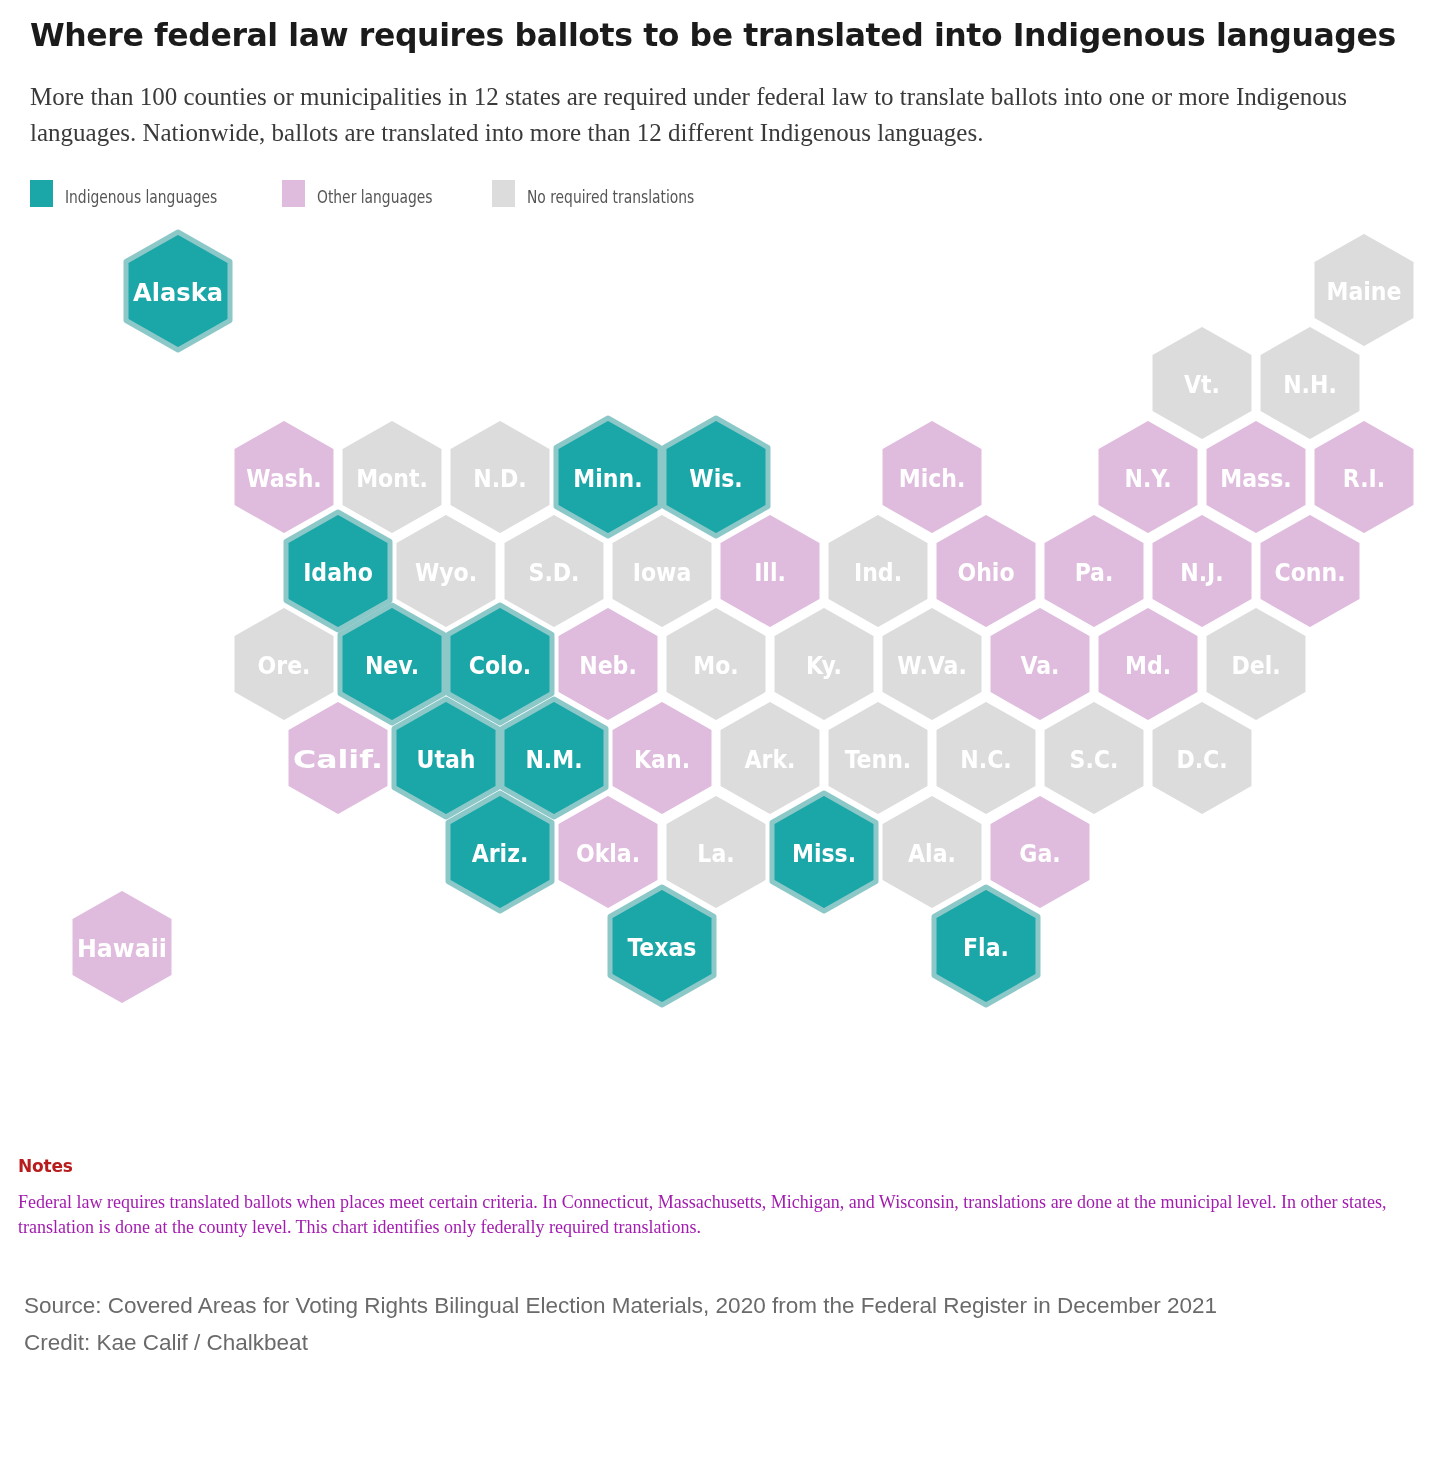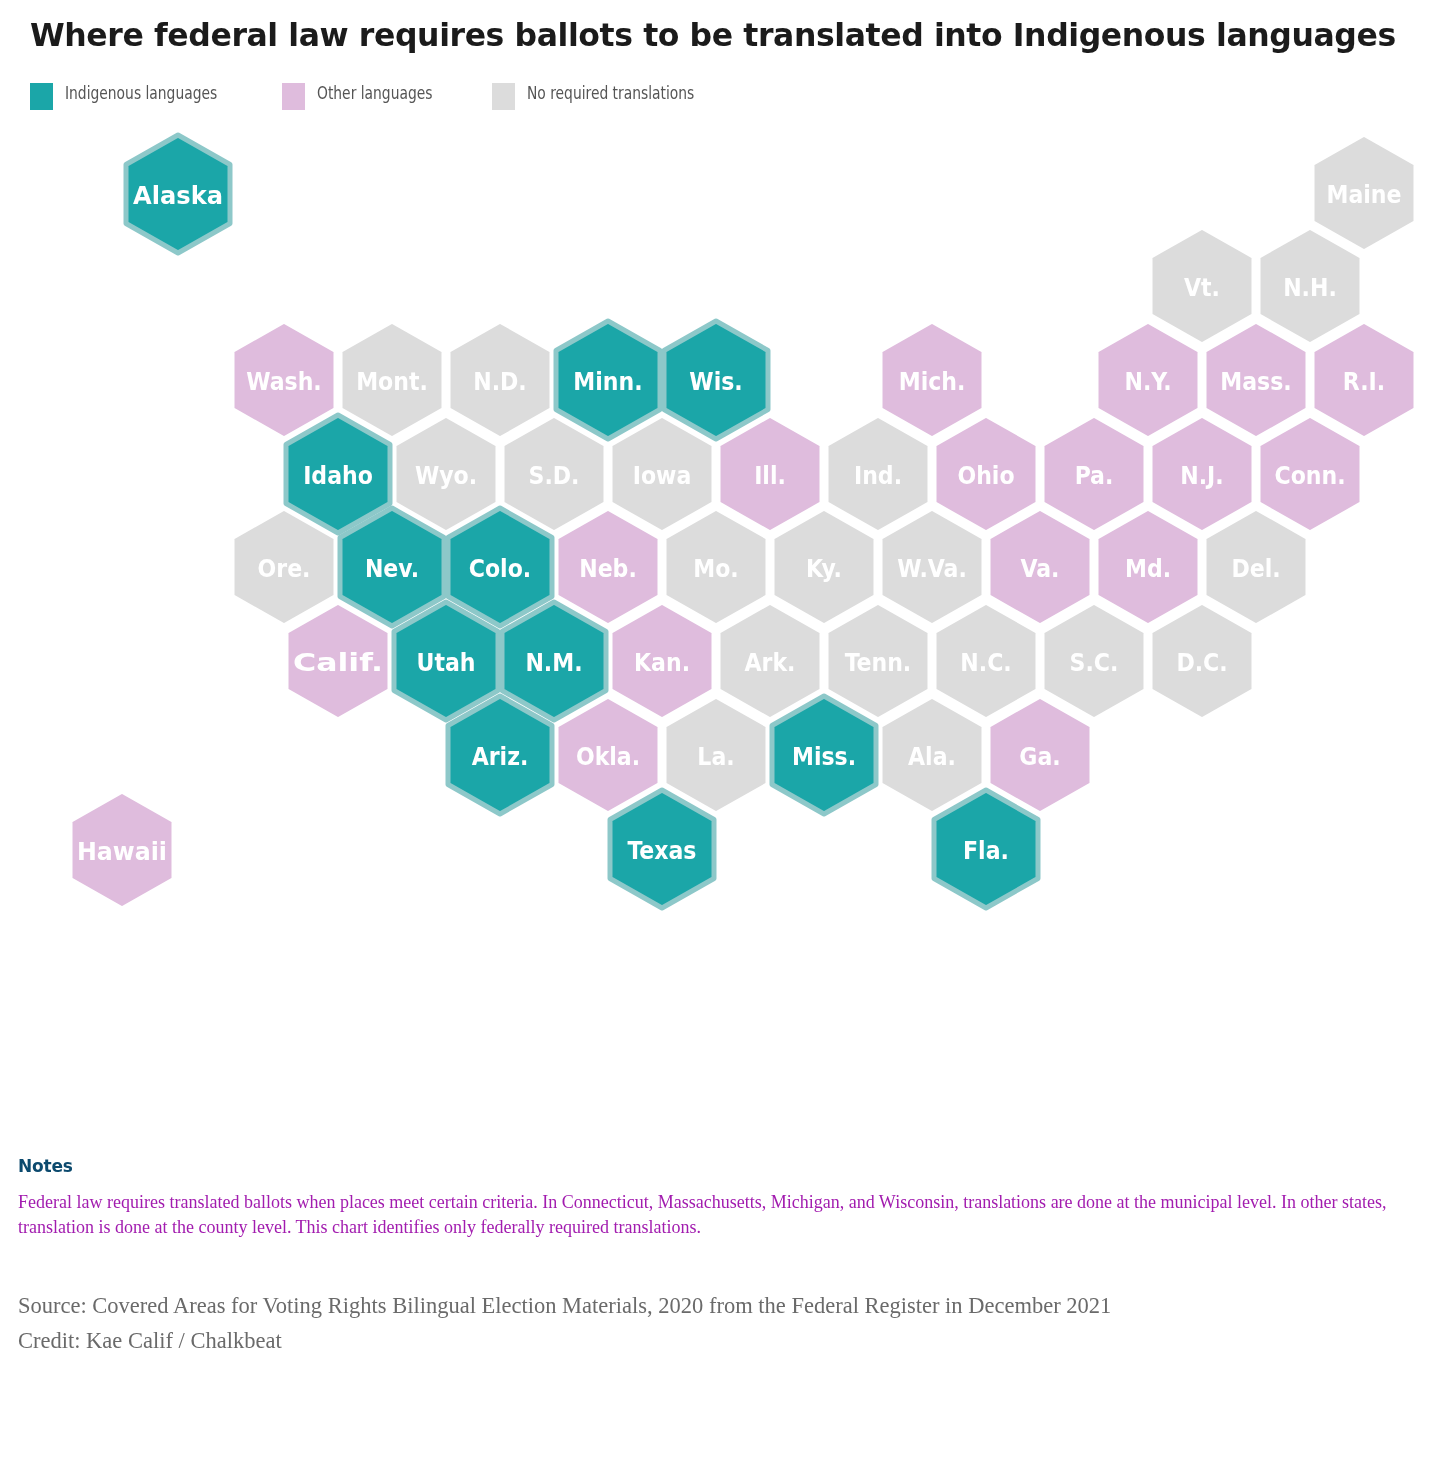--- a/index.html
+++ b/index.html
@@ -45,21 +45,21 @@
 
   
   #legend {
     display: flex;
     align-items: center;
     margin-top: 30px;
     gap: 0;
   }
   .legend-item {
     display: flex;
-    align-items: flex-start;
+    align-items: flex-end;
     margin-right: 44px;
   }
   .legend-swatch {
     width: 23px;
     height: 27px;
     flex: 0 0 auto;
     margin-right: 12px;
   }
   .legend-label {
     font-family: "DejaVu Sans Condensed", "Liberation Sans Narrow", "Liberation Sans", sans-serif;
@@ -95,50 +95,51 @@
   #footer {
     position: absolute;
     left: 18px;
     right: 18px;
     top: 1156px;
   }
   #notes-heading {
     font-family: "DejaVu Sans", sans-serif;
     font-weight: bold;
     font-size: 17px;
-    color: #0c4a6e;
+    color: #b91c1c;
     margin: 0 0 14px 0;
     letter-spacing: -0.2px;
   }
   #notes-body {
     font-family: "Liberation Serif", serif;
     font-size: 18px;
     line-height: 1.38;
     color: #a21caf;
     margin: 0;
     max-width: 1385px;
   }
   #source-line, #credit-line {
-    font-family: Liberation Serif, serif;
+    font-family: Liberation Sans, sans-serif;
     font-size: 22.5px;
     line-height: 1.38;
     color: #6a6a6a;
-    margin: 0;
+    margin: 6px;
     max-width: 1400px;
   }
   #source-line { margin-top: 50px; }
   #credit-line { margin-top: 4px; }
 </style>
 </head>
 <body>
 
 <div class="page">
 
   <h1 id="chart-title">Where federal law requires ballots to be translated into Indigenous languages</h1>
 
+  <p id="chart-subtitle">More than 100 counties or municipalities in 12 states are required under federal law to translate ballots into one or more Indigenous languages. Nationwide, ballots are translated into more than 12 different Indigenous languages.</p>
 
   <div id="legend">
     <div class="legend-item">
       <span class="legend-swatch" style="background: rgb(27, 166, 168);"></span>
       <span class="legend-label">Indigenous languages</span>
     </div>
     <div class="legend-item">
       <span class="legend-swatch" style="background: rgb(223, 188, 221);"></span>
       <span class="legend-label">Other languages</span>
     </div>

